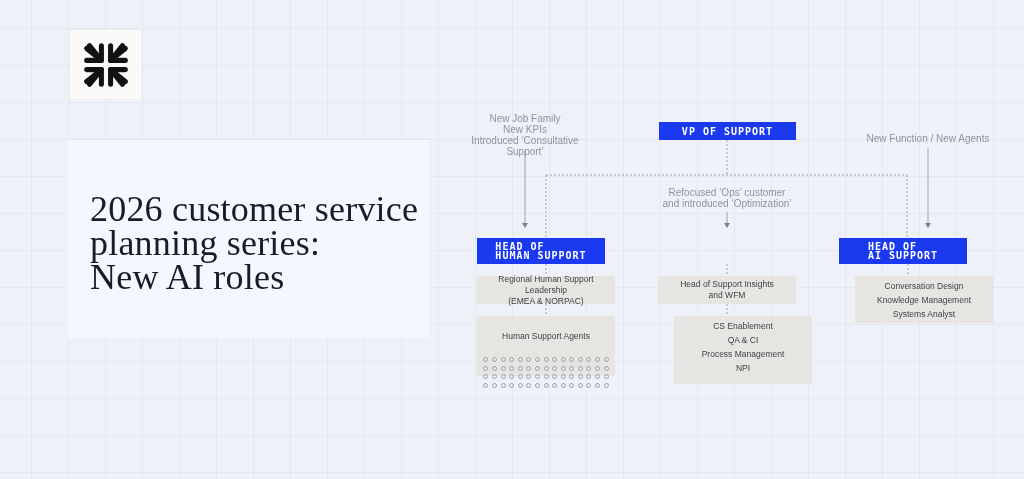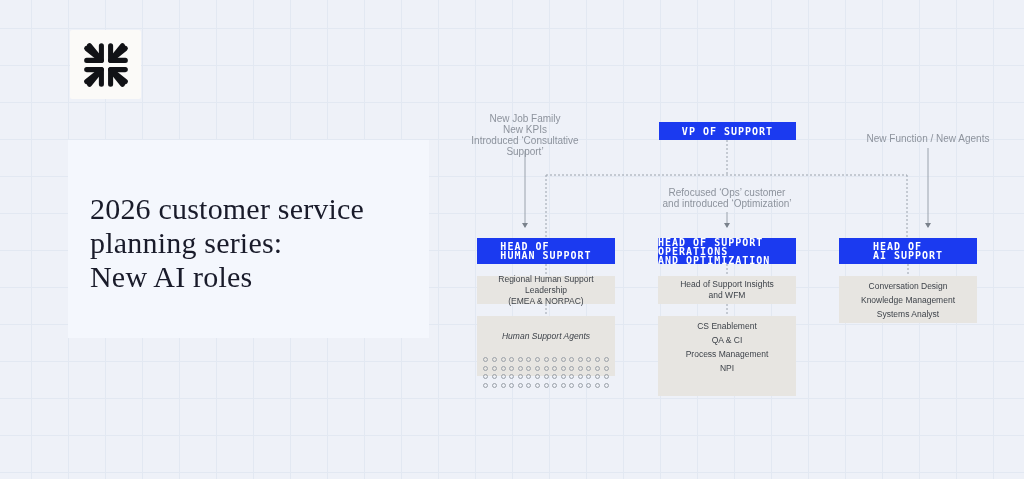--- a/index.html
+++ b/index.html
@@ -29,65 +29,64 @@
     display:flex;align-items:center;justify-content:center;
   }
   .logo-card svg{width:46px;height:46px;}
   .title-panel{
     position:absolute;left:68px;top:140px;width:361px;height:198px;
     background:var(--panel);
   }
   .page-title{
     margin:0;position:absolute;left:22px;top:52px;
     font-family:"Liberation Serif","DejaVu Serif",serif;
-    font-size:30px;line-height:34px;font-weight:400;
+    font-size:36px;line-height:34px;font-weight:400;
     color:var(--title-navy);white-space:pre-line;letter-spacing:0.2px;
   }
   .connectors{position:absolute;left:0;top:0;pointer-events:none;}
   .annotation{
     position:absolute;text-align:center;
     font-size:10px;line-height:11px;color:var(--annotation-gray);
     white-space:pre-line;
   }
   .ann-left{left:460px;top:113px;width:130px;}
   .ann-middle{left:662px;top:187px;width:130px;}
   .ann-right{left:858px;top:133px;width:140px;}
   .blue-box{
     position:absolute;background:var(--accent-blue);
     color:#ffffff;display:flex;align-items:center;justify-content:center;
     font-family:"DejaVu Sans Mono",monospace;
     font-size:10px;line-height:9px;font-weight:700;
     letter-spacing:1px;text-transform:uppercase;white-space:pre-line;
   }
   .vp-box{left:659px;top:122px;width:137px;height:18px;}
-  .head-box{top:238px;width:138px;height:26px;}
+  .head-box{top:238px;width:128px;height:26px;}
   .gray-box{
     position:absolute;background:var(--box-gray);
     color:#3e434a;text-align:center;
     font-size:8.5px;white-space:pre-line;
   }
   .gbox-2line{
     top:276px;width:138px;height:28px;
     display:flex;align-items:center;justify-content:center;line-height:11px;
   }
-  .gbox-list{padding-top:3px;box-sizing:border-box;line-height:14px;}
+  .gbox-list{padding-top:3px;box-sizing:border-box;line-height:14px;margin-left:16px;}
   .col1{left:477px;} .col2{left:658px;} .col3{left:839px;}
   .agents-box{
     left:477px;top:316px;width:138px;height:60px;box-sizing:border-box;
     padding-top:5px;
-    font-style:italic;
   }
   .agents-title{line-height:11px;}
   .agents-grid{margin-top:5px;}
   .agents-row{display:flex;justify-content:center;gap:3.6px;margin-bottom:3.6px;}
   .agent-dot{
     width:5px;height:5px;border-radius:50%;
     border:1px solid #9ba1a9;box-sizing:border-box;display:block;
   }
-  .ops-list{left:658px;top:316px;width:138px;height:80px;}
+  .ops-list{left:658px;top:316px;width:138px;height:68px;}
   .ai-list{left:839px;top:276px;width:138px;height:47px;}
 </style>
 </head>
 <body>
 
 <div class="stage">
 
   <div class="logo-card">
     <svg viewBox="0 0 100 100">
       <g stroke="#111216" stroke-width="11" fill="none" stroke-linecap="round">
@@ -147,22 +146,20 @@
 New KPIs
 Introduced ‘Consultative Support’</div>
   <div class="annotation ann-middle">Refocused ‘Ops’ customer
 and introduced ‘Optimization’</div>
   <div class="annotation ann-right">New Function / New Agents</div>
 
   <div class="blue-box vp-box">VP OF SUPPORT</div>
 
   <div class="blue-box head-box col1">HEAD OF
 HUMAN SUPPORT</div>
-  <div class="blue-box head-box col2">HEAD OF SUPPORT OPERATIONS
-AND OPTIMIZATION</div>
   <div class="blue-box head-box col3">HEAD OF
 AI SUPPORT</div>
 
   <div class="gray-box gbox-2line col2">Head of Support Insights
 and WFM</div>
   <div class="gray-box gbox-2line col1">Regional Human Support Leadership
 (EMEA &amp; NORPAC)</div>
   <div class="gray-box gbox-list ai-list">Conversation Design
 Knowledge Management
 Systems Analyst</div>

